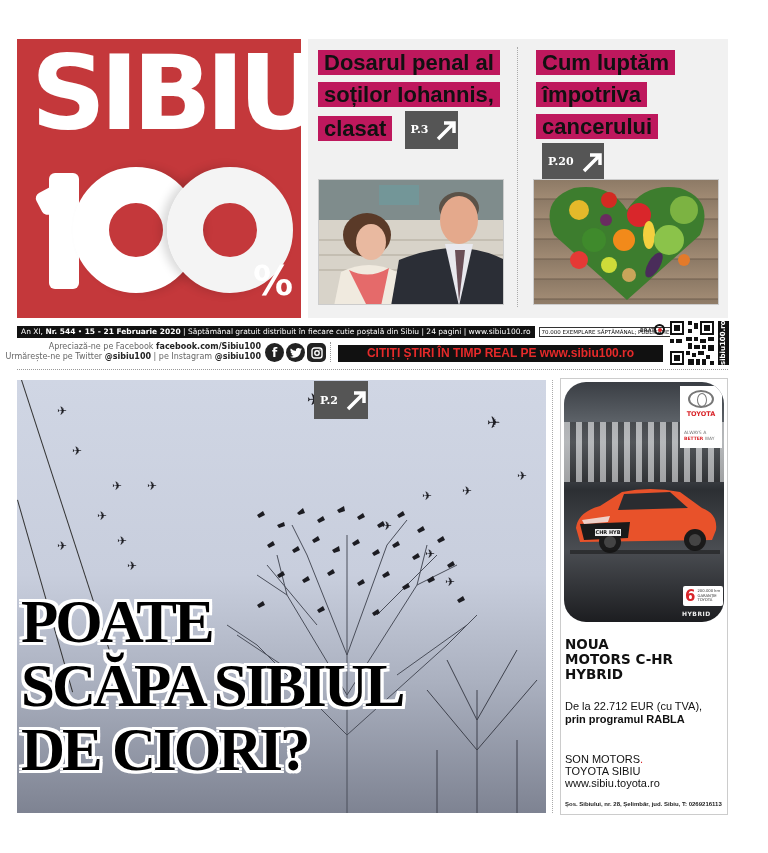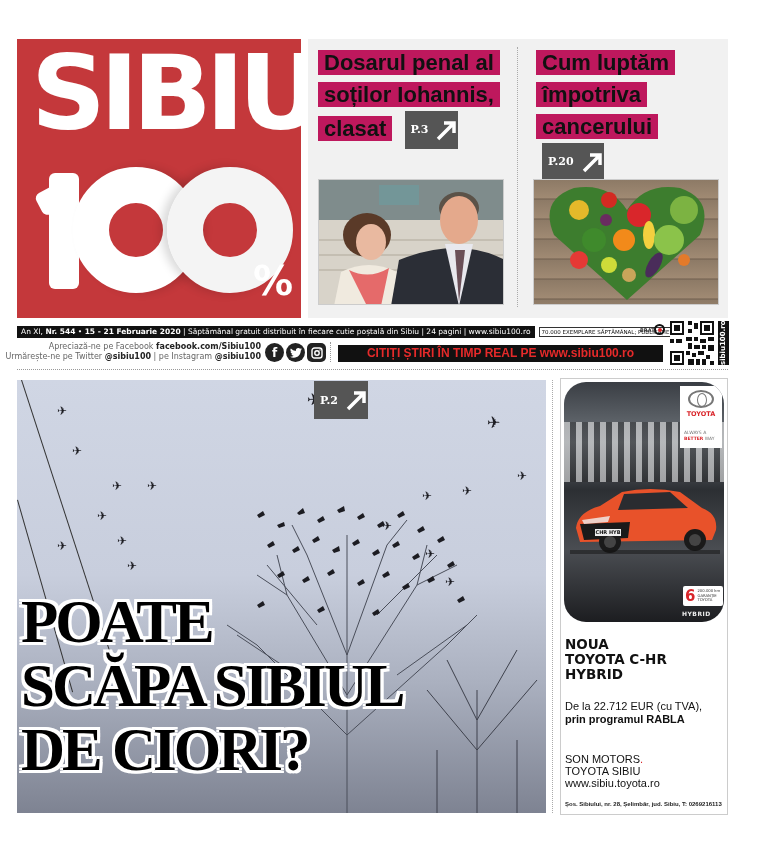--- a/index.html
+++ b/index.html
@@ -309,21 +309,21 @@
     </svg>
     <div class="plate">CHR HYB</div>
     <div class="warranty">
       <span class="num">6</span>
       <span class="txt"><span>200.000 km</span><br><span>GARANȚIE</span><br><span>TOYOTA</span></span>
     </div>
     <div class="ad-hybrid">HYBRID</div>
   </div>
   <div class="ad-title">
     <div>NOUA</div>
-    <div>TOYOTA C-HR</div>
+    <div>MOTORS C-HR</div>
     <div>HYBRID</div>
   </div>
   <div class="ad-price">
     <div>De la 22.712 EUR (cu TVA),</div>
     <div><b>prin programul RABLA</b></div>
   </div>
   <div class="ad-dealer">
     <div><span class="name">SON MOTORS</span><span class="name dot">.</span></div>
     <div>TOYOTA SIBIU</div>
     <div>www.sibiu.toyota.ro</div>

